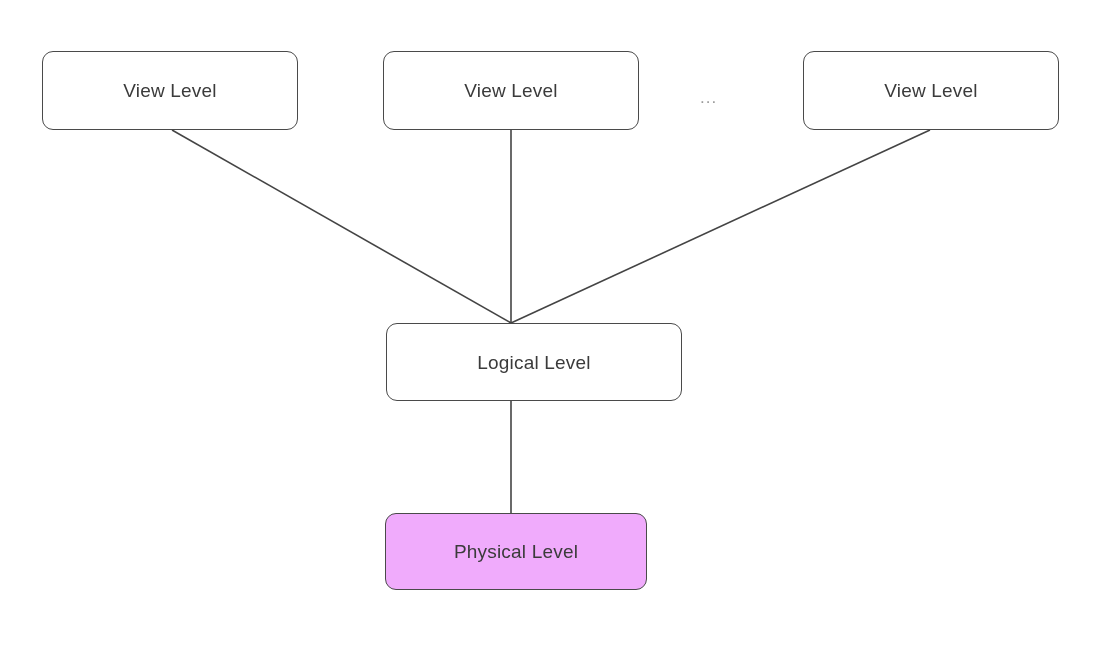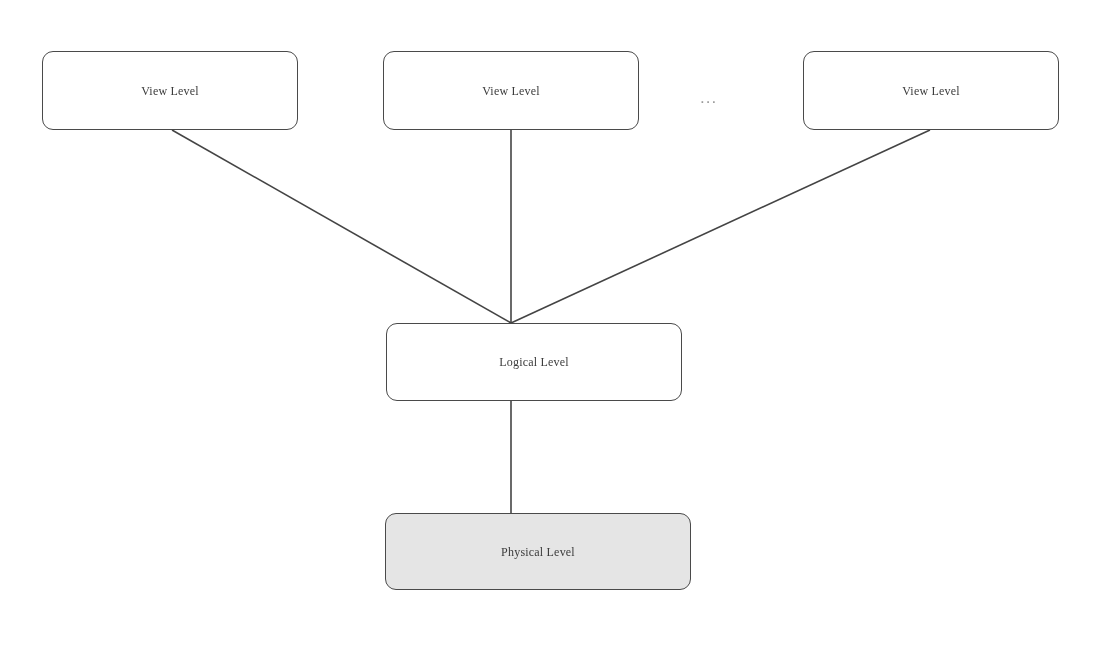--- a/index.html
+++ b/index.html
@@ -28,22 +28,22 @@
     box-sizing: border-box;
     background: #ffffff;
     border: 1.6px solid #4a4a4a;
     border-radius: 11px;
     display: flex;
     align-items: center;
     justify-content: center;
     z-index: 2;
   }
   .node-label {
-    font-family: Liberation Serif, serif;
-    font-size: 12px;
+    font-family: Liberation Sans, sans-serif;
+    font-size: 19px;
     color: #3b3b3b;
     letter-spacing: 0.2px;
     white-space: nowrap;
     line-height: 1;
   }
   .ellipsis {
     position: absolute;
     font-family: "Liberation Sans", sans-serif;
     font-size: 17px;
     color: #9a9a9a;
@@ -73,19 +73,19 @@
   </div>
 
   <div class="node" style="left: 803px; top: 51px; width: 256px; height: 79px; border-color: rgb(74, 74, 74); background: rgb(255, 255, 255);">
     <span class="node-label" style="color: rgb(59, 59, 59);">View Level</span>
   </div>
 
   <div class="node" style="left: 386px; top: 323px; width: 296px; height: 78px; border-color: rgb(74, 74, 74); background: rgb(255, 255, 255);">
     <span class="node-label" style="color: rgb(59, 59, 59);">Logical Level</span>
   </div>
 
-  <div class="node" style="left: 385px; top: 513px; width: 306px; height: 77px; border-color: rgb(74, 74, 74); background: #e5e5e5;">
+  <div class="node" style="left: 385px; top: 513px; width: 262px; height: 77px; border-color: rgb(74, 74, 74); background: #f0abfc;">
     <span class="node-label" style="color: rgb(59, 59, 59);">Physical Level</span>
   </div>
 
   <div class="ellipsis" style="left: 700px; top: 88px; color: rgb(154, 154, 154);">...</div>
 
 </div>
 
 </body></html>

